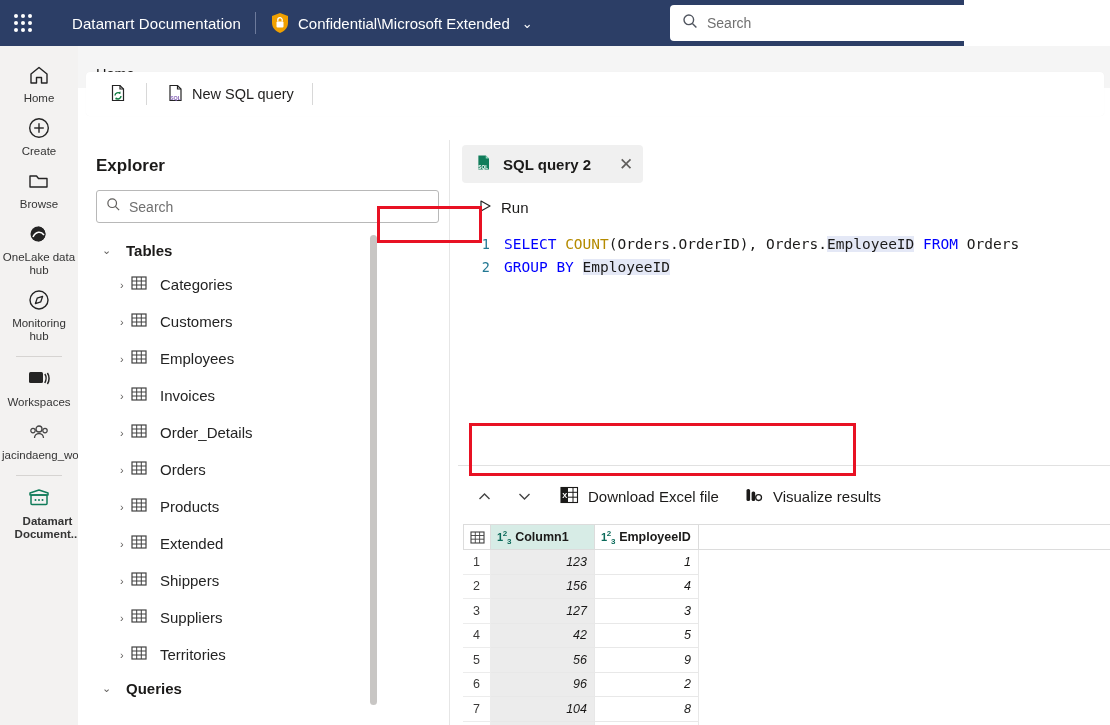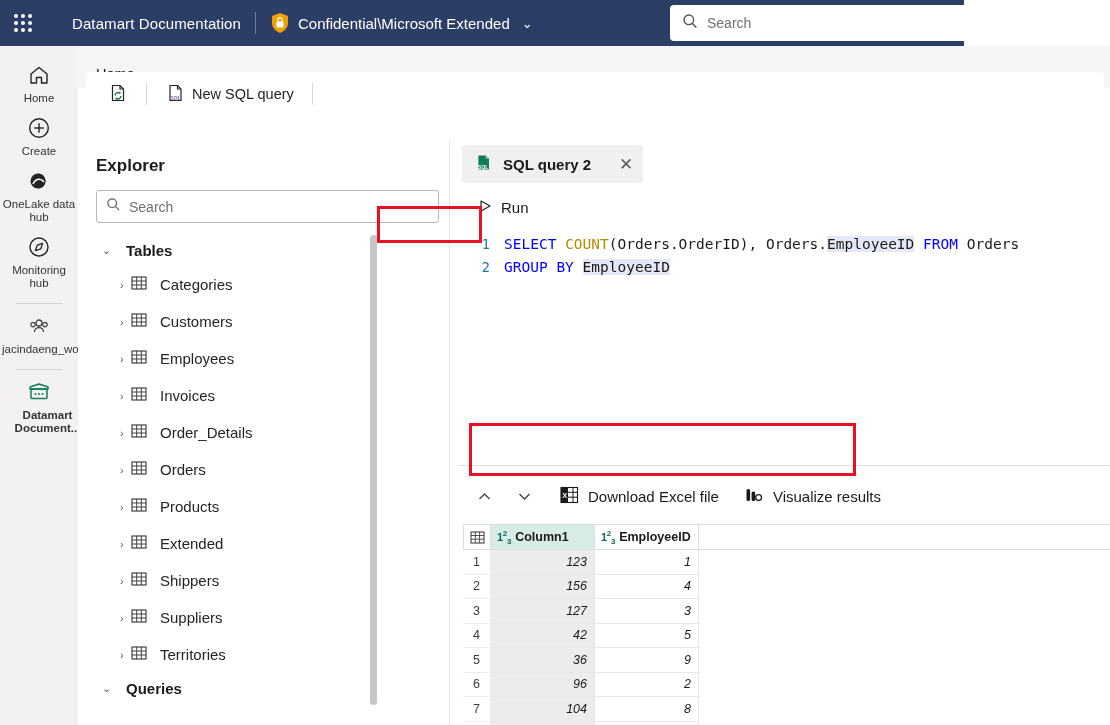--- a/index.html
+++ b/index.html
@@ -251,20 +251,28 @@
       <span class="ri-ico">
         <svg width="24" height="24" viewBox="0 0 24 24">
             <circle cx="12" cy="12" r="9.3" fill="none" stroke="#242424" stroke-width="1.4"></circle>
             <line x1="12" y1="7.2" x2="12" y2="16.8" stroke="#242424" stroke-width="1.4"></line>
             <line x1="7.2" y1="12" x2="16.8" y2="12" stroke="#242424" stroke-width="1.4"></line>
           </svg>
       </span>
       <span class="ri-lbl">Create</span>
     </div>
 
+    <div class="rail-item">
+      <span class="ri-ico">
+        <svg width="24" height="20" viewBox="0 0 24 20">
+            <path d="M3 5 V16 H20 V7.5 H11.5 L9.5 5 Z" fill="none" stroke="#242424" stroke-width="1.4" stroke-linejoin="round"></path>
+          </svg>
+      </span>
+      <span class="ri-lbl">Browse</span>
+    </div>
 
     <div class="rail-item">
       <span class="ri-ico">
         <svg width="24" height="24" viewBox="0 0 24 24">
             <circle cx="11" cy="12" r="7.5" fill="#242424"></circle>
             <path d="M11 4.5 a7.5 7.5 0 0 1 7.5 7.5 a7.5 7.5 0 0 1 -7.5 7.5" fill="#242424"></path>
             <path d="M6 15 C9 9 14 9 17 13" stroke="#ffffff" stroke-width="1.6" fill="none"></path>
           </svg>
       </span>
       <span class="ri-lbl">OneLake data hub</span>
@@ -275,20 +283,30 @@
         <svg width="24" height="24" viewBox="0 0 24 24">
             <circle cx="12" cy="12" r="9" fill="none" stroke="#242424" stroke-width="1.4"></circle>
             <path d="M15.6 8.4 L10.2 10.2 L8.4 15.6 L13.8 13.8 Z" fill="none" stroke="#242424" stroke-width="1.3" stroke-linejoin="round"></path>
           </svg>
       </span>
       <span class="ri-lbl">Monitoring hub</span>
     </div>
 
     <div class="rail-div"></div>
 
+    <div class="rail-item">
+      <span class="ri-ico">
+        <svg width="26" height="22" viewBox="0 0 26 22">
+            <rect x="3" y="4" width="14" height="11" rx="1.5" fill="#242424"></rect>
+            <path d="M18.8 6 C20.4 8 20.4 12 18.8 15" stroke="#242424" stroke-width="1.5" fill="none"></path>
+            <path d="M21.4 5 C23.6 8 23.6 13 21.4 16" stroke="#242424" stroke-width="1.5" fill="none"></path>
+          </svg>
+      </span>
+      <span class="ri-lbl">Workspaces</span>
+    </div>
 
     <div class="rail-item">
       <span class="ri-ico">
         <svg width="24" height="20" viewBox="0 0 24 20">
             <circle cx="12" cy="7" r="3" fill="none" stroke="#444" stroke-width="1.3"></circle>
             <circle cx="6" cy="8.6" r="2.2" fill="none" stroke="#444" stroke-width="1.2"></circle>
             <circle cx="18" cy="8.6" r="2.2" fill="none" stroke="#444" stroke-width="1.2"></circle>
             <path d="M7.5 16 a4.5 4.5 0 0 1 9 0" fill="none" stroke="#444" stroke-width="1.3"></path>
           </svg>
       </span>
@@ -644,21 +662,21 @@
             <div class="g-fill"></div>
           </div>
           <div class="grid-row">
             <div class="g-rn">4</div>
             <div class="g-cell c1">42</div>
             <div class="g-cell c2">5</div>
             <div class="g-fill"></div>
           </div>
           <div class="grid-row">
             <div class="g-rn">5</div>
-            <div class="g-cell c1">36</div>
+            <div class="g-cell c1">56</div>
             <div class="g-cell c2">9</div>
             <div class="g-fill"></div>
           </div>
           <div class="grid-row">
             <div class="g-rn">6</div>
             <div class="g-cell c1">96</div>
             <div class="g-cell c2">2</div>
             <div class="g-fill"></div>
           </div>
           <div class="grid-row">

